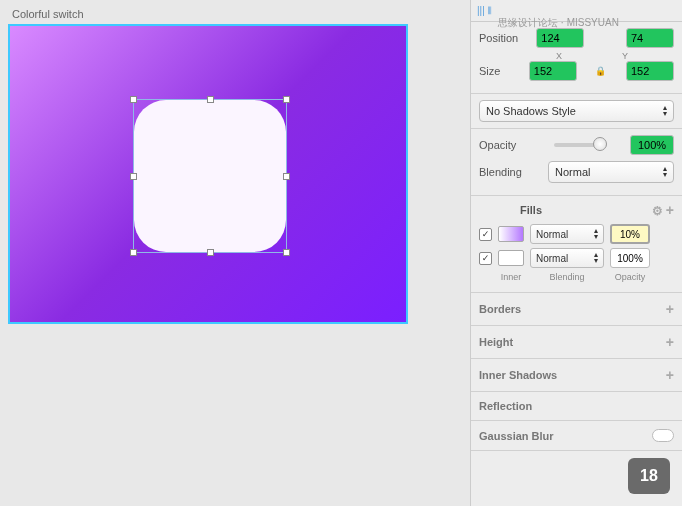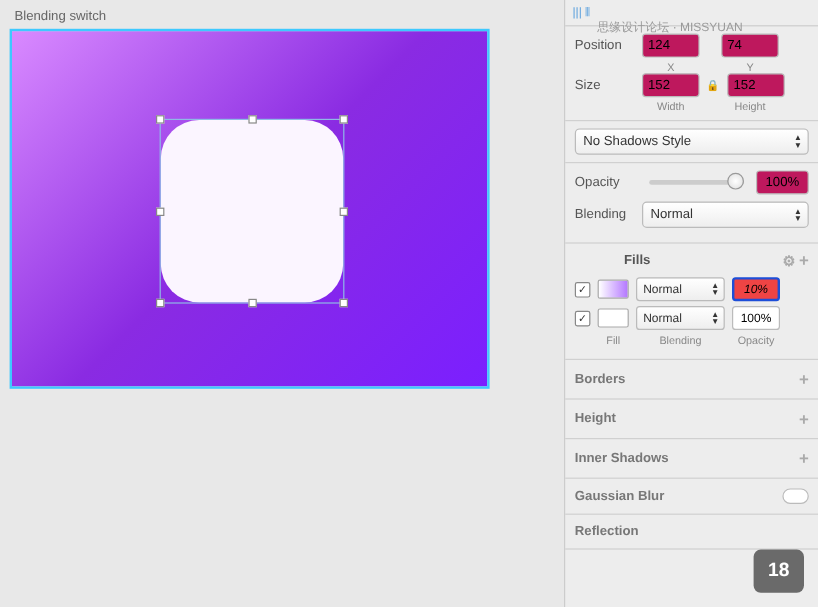--- a/index.html
+++ b/index.html
@@ -7,23 +7,23 @@
 .canvas-area { flex: 1; padding: 8px; position: relative; }
 .canvas-title { font-size: 11px; color: #666; margin-bottom: 4px; padding-left: 4px; }
 .artboard { width: 400px; height: 300px; background: linear-gradient(135deg, #d98aff 0%, #8a2be2 50%, #7b1fff 100%); border: 2px solid #3ec9ff; position: relative; }
 .shape { position: absolute; left: 124px; top: 74px; width: 152px; height: 152px; background: #fbf5ff; border-radius: 32px; }
 .sel-box { position: absolute; border: 1px solid #8fb9e6; pointer-events: none; }
 .handle { position: absolute; width: 7px; height: 7px; background: #fff; border: 1px solid #888; }
 .inspector { width: 212px; background: #ededed; border-left: 1px solid #ccc; font-size: 11px; color: #333; }
 .toolbar-top { height: 22px; border-bottom: 1px solid #ccc; display: flex; align-items: center; padding: 0 6px; gap: 6px; }
 .watermark { font-size: 10px; color: #999; margin-top: 24px; }
 .section { padding: 6px 8px; border-bottom: 1px solid #d0d0d0; }
-.row { display: flex; align-items: center; margin-bottom: 6px; gap: 4px; }
+.row { display: flex; align-items: center; margin-bottom: 6px; gap: 17px; }
 .label { width: 52px; font-size: 11px; color: #555; }
-.input { width: 48px; height: 20px; border: 1px solid #bbb; background: #be185d; border-radius: 3px; font-size: 11px; padding: 0 4px; text-align: left; }
+.input { width: 48px; height: 20px; border: 1px solid #bbb; background: #22c55e; border-radius: 3px; font-size: 11px; padding: 0 4px; text-align: left; }
 .sublabel { font-size: 9px; color: #888; text-align: center; }
 .subrow { display: flex; gap: 4px; margin-left: 56px; margin-top: -3px; }
 .subrow span { width: 48px; text-align: center; }
 .flip-btns { display: flex; gap: 0; }
 .flip-btn { width: 22px; height: 20px; background: linear-gradient(#fff,#eee); border: 1px solid #bbb; display: flex; align-items: center; justify-content: center; font-size: 10px; }
 .flip-btn:first-child { border-radius: 3px 0 0 3px; }
 .flip-btn:last-child { border-radius: 0 3px 3px 0; border-left: none; }
 .select-wide { width: 100%; height: 22px; background: linear-gradient(#fff,#eee); border: 1px solid #bbb; border-radius: 4px; padding: 0 6px; display: flex; align-items: center; justify-content: space-between; font-size: 11px; }
 .arrows { font-size: 8px; line-height: 6px; color: #333; }
 .slider { flex: 1; height: 4px; background: #ccc; border-radius: 2px; position: relative; margin: 0 6px; }
@@ -31,31 +31,31 @@
 .section-header { display: flex; justify-content: space-between; align-items: center; font-weight: bold; font-size: 11px; color: #555; padding-left: 41px; }
 .gear { color: #aaa; font-size: 12px; }
 .plus { color: #aaa; font-size: 14px; font-weight: bold; }
 .fill-row { display: flex; align-items: center; gap: 6px; margin-bottom: 4px; }
 .checkbox { width: 13px; height: 13px; border: 1px solid #888; background: #fff; border-radius: 2px; display: flex; align-items: center; justify-content: center; font-size: 9px; color: #333; }
 .swatch { width: 26px; height: 16px; border: 1px solid #aaa; border-radius: 2px; }
 .swatch.grad { background: linear-gradient(90deg, #fff, #b478ff); }
 .swatch.white { background: #fff; }
 .select-sm { width: 74px; height: 20px; background: linear-gradient(#fff,#eee); border: 1px solid #bbb; border-radius: 3px; display: flex; align-items: center; justify-content: space-between; padding: 0 5px; font-size: 10px; }
 .opacity-inp { width: 40px; height: 20px; border: 1px solid #bbb; background: #fff; border-radius: 3px; font-size: 10px; text-align: center; }
-.opacity-inp.hl { border: 2px solid #1d4ed8; background: #ef4444; font-style: italic; }
+.opacity-inp.hl { border: 2px solid #a3a3a3; background: #fef9c3; }
 .collapsed { padding: 8px; border-bottom: 1px solid #d0d0d0; display: flex; justify-content: space-between; align-items: center; font-weight: bold; font-size: 11px; color: #777; }
 .lock { font-size: 9px; color: #999; margin: 0 2px; }
 .page-badge { position: absolute; right: 12px; bottom: 12px; width: 42px; height: 36px; background: #6a6a6a; color: #fff; border-radius: 6px; display: flex; align-items: center; justify-content: center; font-size: 16px; font-weight: bold; }
 .toggle-sw { width: 22px; height: 13px; background: #fff; border: 1px solid #bbb; border-radius: 7px; position: relative; }
 </style>
 </head>
 <body>
 
 <div class="canvas-area">
-  <div class="canvas-title">Blending switch</div>
+  <div class="canvas-title">Colorful switch</div>
   <div class="artboard">
     <div class="shape"></div>
     <div class="sel-box" style="left:123px;top:73px;width:154px;height:154px;">
       <div class="handle" style="left:-4px;top:-4px"></div>
       <div class="handle" style="left:73px;top:-4px"></div>
       <div class="handle" style="right:-4px;top:-4px"></div>
       <div class="handle" style="left:-4px;top:73px"></div>
       <div class="handle" style="right:-4px;top:73px"></div>
       <div class="handle" style="left:-4px;bottom:-4px"></div>
       <div class="handle" style="left:73px;bottom:-4px"></div>
@@ -80,25 +80,20 @@
     <div class="subrow">
       <span class="sublabel">X</span>
       <span style="width:10px"></span>
       <span class="sublabel">Y</span>
     </div>
     <div class="row">
       <span class="label">Size</span>
       <input class="input" value="152" style="">
       <span class="lock">🔒</span>
       <input class="input" value="152" style="">
-    </div>
-    <div class="subrow">
-      <span class="sublabel">Width</span>
-      <span style="width:10px"></span>
-      <span class="sublabel">Height</span>
     </div>
   </div>
 
   <div class="section">
     <div class="select-wide">
       <span>No Shadows Style</span>
       <span class="arrows">▴<br>▾</span>
     </div>
   </div>
 
@@ -138,41 +133,41 @@
       <div class="checkbox">✓</div>
       <div class="swatch white"></div>
       <div class="select-sm">
         <span>Normal</span>
         <span class="arrows">▴<br>▾</span>
       </div>
       <input class="opacity-inp" value="100%" style="">
     </div>
     <div class="fill-row" style="margin-top:2px">
       <span style="width:13px"></span>
-      <span class="sublabel" style="width:26px">Fill</span>
+      <span class="sublabel" style="width:26px">Inner</span>
       <span class="sublabel" style="width:74px">Blending</span>
       <span class="sublabel" style="width:40px">Opacity</span>
     </div>
   </div>
 
   <div class="collapsed">
     <span>Borders</span>
     <span class="plus">+</span>
   </div>
   <div class="collapsed">
     <span>Height</span>
     <span class="plus">+</span>
   </div>
   <div class="collapsed">
     <span>Inner Shadows</span>
     <span class="plus">+</span>
   </div>
   <div class="collapsed">
+    <span>Reflection</span>
+    <span></span>
+  </div>
+  <div class="collapsed">
     <span>Gaussian Blur</span>
     <div class="toggle-sw"></div>
-  </div>
-  <div class="collapsed">
-    <span>Reflection</span>
-    <span></span>
   </div>
 </div>
 
 <div class="page-badge">18</div>
 
 </body></html>

